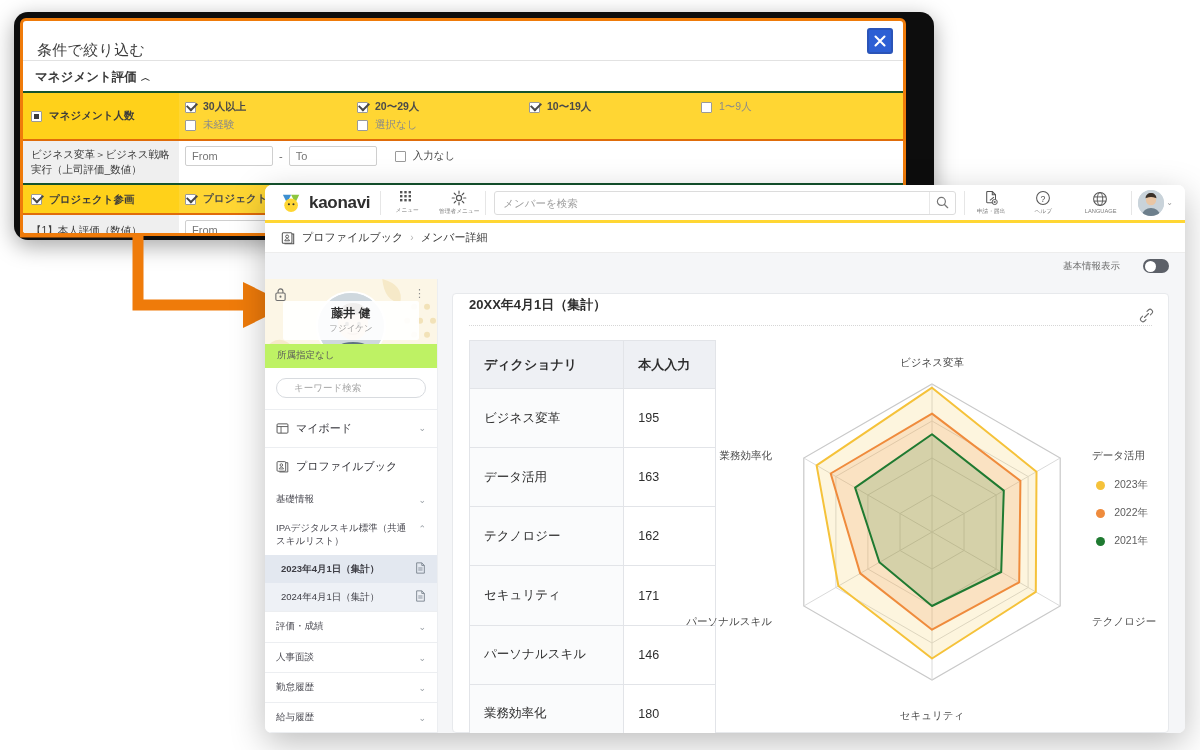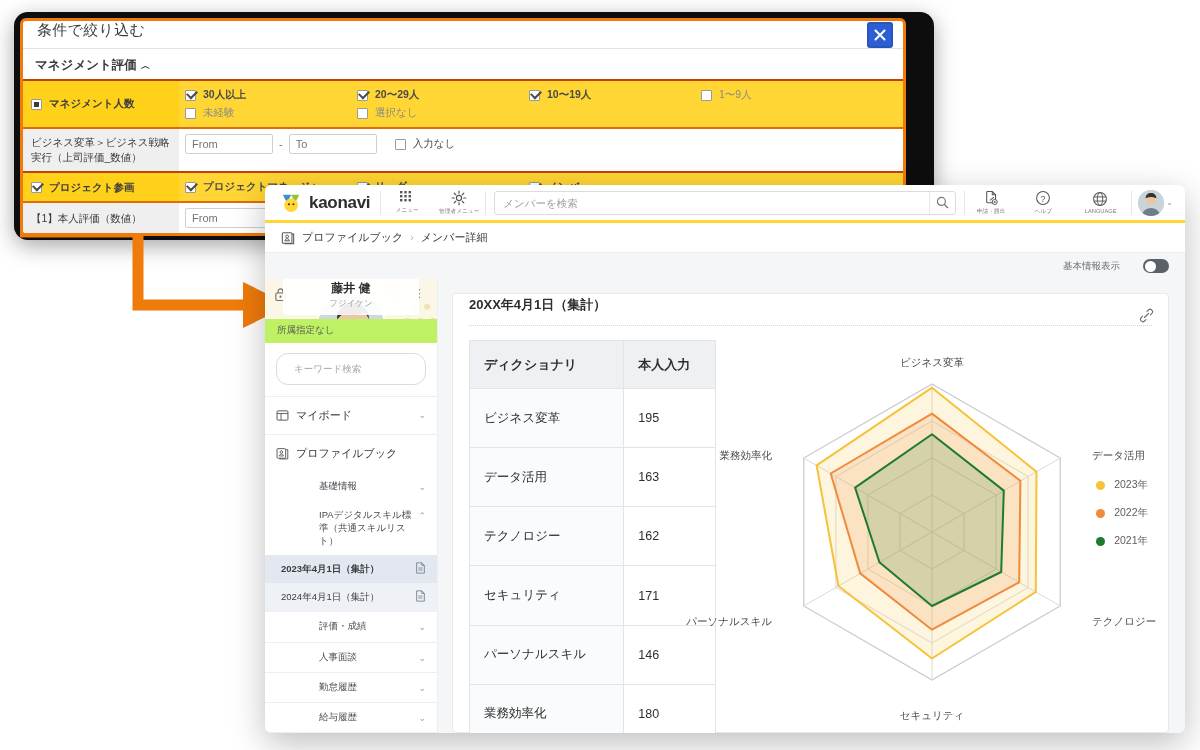--- a/index.html
+++ b/index.html
@@ -28,22 +28,22 @@
   
   .filter-dialog {
     position: absolute; left: 20px; top: 18px;
     width: 886px; height: 218px;
     background: #ffffff;
     border: 3px solid #ef7b0a;
     border-radius: 6px;
     overflow: hidden;
   }
   .fd-head {
-    height: 28px; padding: 0 14px;
-    display: flex; align-items: flex-start;
+    height: 40px; padding: 0 14px;
+    display: flex; align-items: flex-end;
     border-bottom: 1px solid #e2e2e2;
     position: relative;
   }
   .fd-title { font-size: 15px; color: #3b3b3b; letter-spacing: .3px; }
   .fd-close {
     position: absolute; right: 10px; top: 50%; transform: translateY(-50%);
     width: 26px; height: 26px; background: #2c5fd4;
     border: 2px solid #2a54b8; border-radius: 3px;
     display: flex; align-items: center; justify-content: center;
     cursor: pointer;
@@ -55,21 +55,21 @@
     font-size: 12.5px; font-weight: bold; color: #3b3b3b;
   }
   .fd-section .caret { font-size: 10px; margin-left: 4px; font-weight: bold; }
 
   .fd-rows { margin-top: 5px; }
   .fd-row {
     display: flex; align-items: stretch;
     border-left: none; border-right: none;
   }
   .fd-row.hl {
-    border-top: 2px solid #c2410c;
+    border-top: 2px solid #14532d;
     border-bottom: 2px solid #e06c0a;
     background: #ffd633;
   }
   .fd-row.plain { background: #ffffff; }
   .fd-label {
     width: 156px; flex: 0 0 156px;
     padding: 6px 8px 6px 8px;
     font-size: 10.5px; color: #3b3b3b; line-height: 1.45;
     display: flex; align-items: center;
   }
@@ -212,42 +212,42 @@
   .prof-dept {
     position: absolute; left: 0; right: 0; bottom: 0;
     height: 24px; background: #bef264;
     display: flex; align-items: center; padding-left: 12px;
     font-size: 9.5px; color: #5b5b5b;
   }
   .star { position: absolute; right: 52px; top: 68px; color: #fff; font-size: 11px; }
 
   .side-search { padding: 10px 11px 11px; border-bottom: 1px solid #eceef1; }
   .ss-box {
-    height: 32px; border: 1px solid #d8dbdf; border-radius: 12px;
+    height: 20px; border: 1px solid #d8dbdf; border-radius: 12px;
     display: flex; align-items: center; padding: 0 9px; background: #fff;
   }
   .ss-box input {
     border: 0; outline: 0; flex: 1 1 auto; font-size: 9.5px; color: #333;
     margin-left: 6px; font-family: "Liberation Sans", sans-serif; background: transparent;
   }
   .ss-box input::placeholder { color: #a7a7a7; }
 
   .nav-grp { border-bottom: 1px solid #eceef1; }
   .nav-head {
     display: flex; align-items: center; padding: 11px 11px;
     font-size: 11px; color: #34343a; cursor: pointer;
   }
   .nav-head .gi { margin-right: 7px; display: flex; }
   .nav-head .gt { flex: 1 1 auto; }
   .nav-head .gc { color: #9aa0a6; font-size: 9px; }
   .nav-sub {
     display: flex; align-items: flex-start; padding: 8px 11px;
     font-size: 9.5px; color: #4a4a52; cursor: pointer; line-height: 1.35;
   }
-  .nav-sub .st { flex: 1 1 auto; padding-right: 6px; margin-left: 43px; }
+  .nav-sub .st { flex: 1 1 auto; padding-right: 6px; }
   .nav-sub .sc { color: #9aa0a6; font-size: 9px; padding-top: 1px; }
   .nav-leafwrap { background: #eef1f6; }
   .nav-leaf {
     display: flex; align-items: center; padding: 7px 11px 7px 16px;
     font-size: 9.5px; color: #3c3c43; cursor: pointer;
   }
   .nav-leaf.sel { background: #e3e8f0; font-weight: bold; }
   .nav-leaf .lt { flex: 1 1 auto; }
 
   

